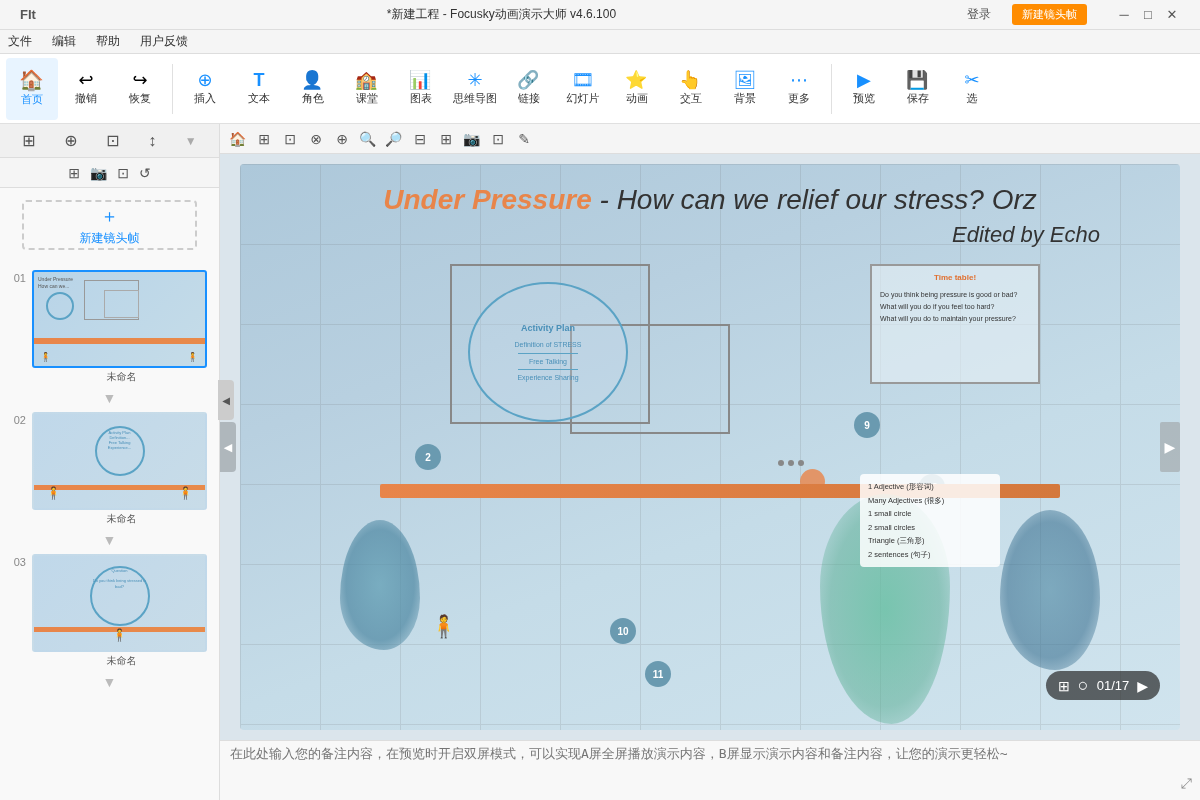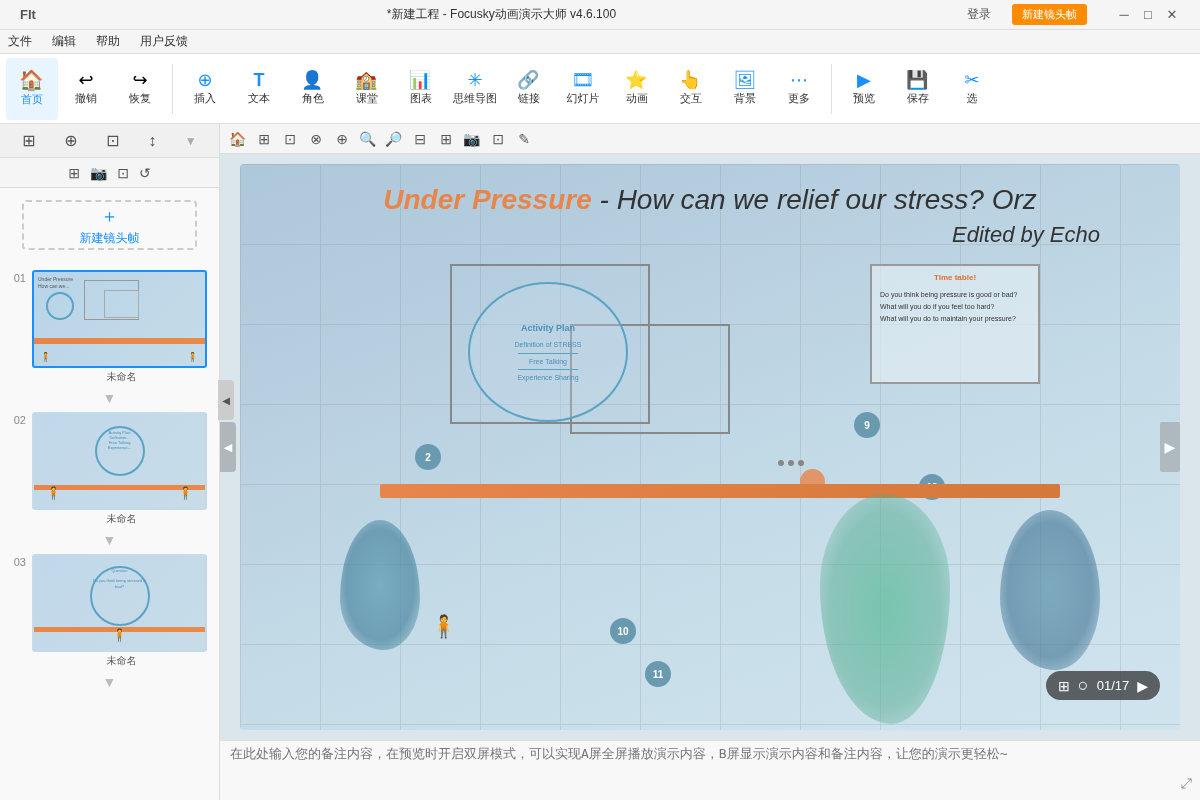--- a/index.html
+++ b/index.html
@@ -743,20 +743,28 @@
         <div class="orange-bar"></div>
 
         <div class="blob-left"></div>
 
         <div class="blob-center"></div>
 
         <div class="badge" style="top:454px;left:370px;">10</div>
 
         <div class="badge" style="top:497px;left:405px;">11</div>
 
+        <div class="info-box">
+          <div>1 Adjective (形容词)</div>
+          <div>Many Adjectives (很多)</div>
+          <div>1 small circle</div>
+          <div>2 small circles</div>
+          <div>Triangle (三角形)</div>
+          <div>2 sentences (句子)</div>
+        </div>
 
         <div class="blob-right"></div>
 
         <div class="figure-icon" style="bottom:90px;left:190px;">🧍</div>
 
         <div style="position:absolute;bottom:30px;right:20px;">
           <div class="slide-counter">
             <span class="sc-arrow">⊞</span>
             <span style="font-size:18px;">○</span>
             <span>01/17</span>

